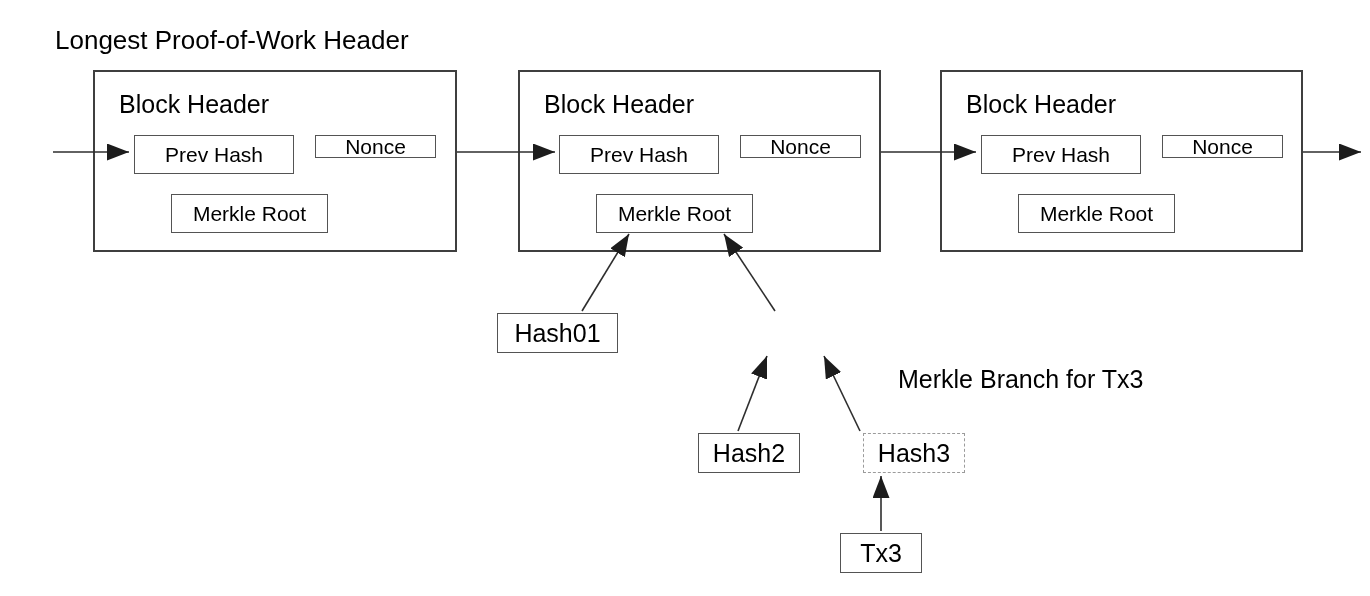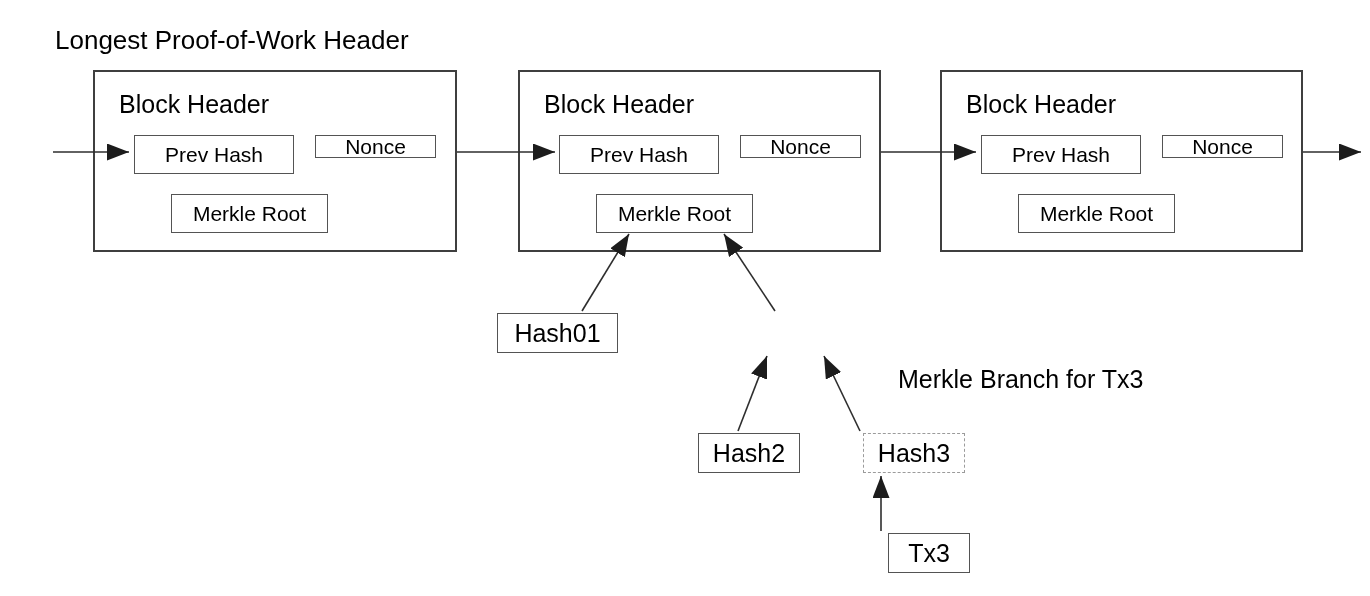--- a/index.html
+++ b/index.html
@@ -54,21 +54,21 @@
   <div class="block" style="left:940px;">
     <div class="block-title">Block Header</div>
     <div class="fbox prev">Prev Hash</div>
     <div class="fbox nonce">Nonce</div>
     <div class="fbox merkle">Merkle Root</div>
   </div>
 
   <div class="node solid" style="left:497px; top:313px; width:121px; height:40px;">Hash01</div>
   <div class="node solid" style="left:678px; top:433px; width:102px; height:40px;margin-left:20px;">Hash2</div>
   <div class="node dashed" style="left:818px; top:433px; width:102px; height:40px;margin-left:45px;">Hash3</div>
-  <div class="node solid" style="left:840px; top:533px; width:82px;  height:40px;margin-left:48px;">Tx3</div>
+  <div class="node solid" style="left:840px; top:533px; width:82px;  height:40px;">Tx3</div>
 
   <div class="annotation">Merkle Branch for Tx3</div>
 
   <svg class="arrows" viewBox="0 0 1370 596" xmlns="http://www.w3.org/2000/svg">
     <defs>
       <marker id="ah" markerUnits="userSpaceOnUse" markerWidth="22" markerHeight="17" refX="22" refY="8.5" orient="auto">
         <path d="M0,0 L22,8.5 L0,17 Z" fill="#1c1c1c"></path>
       </marker>
     </defs>
 

